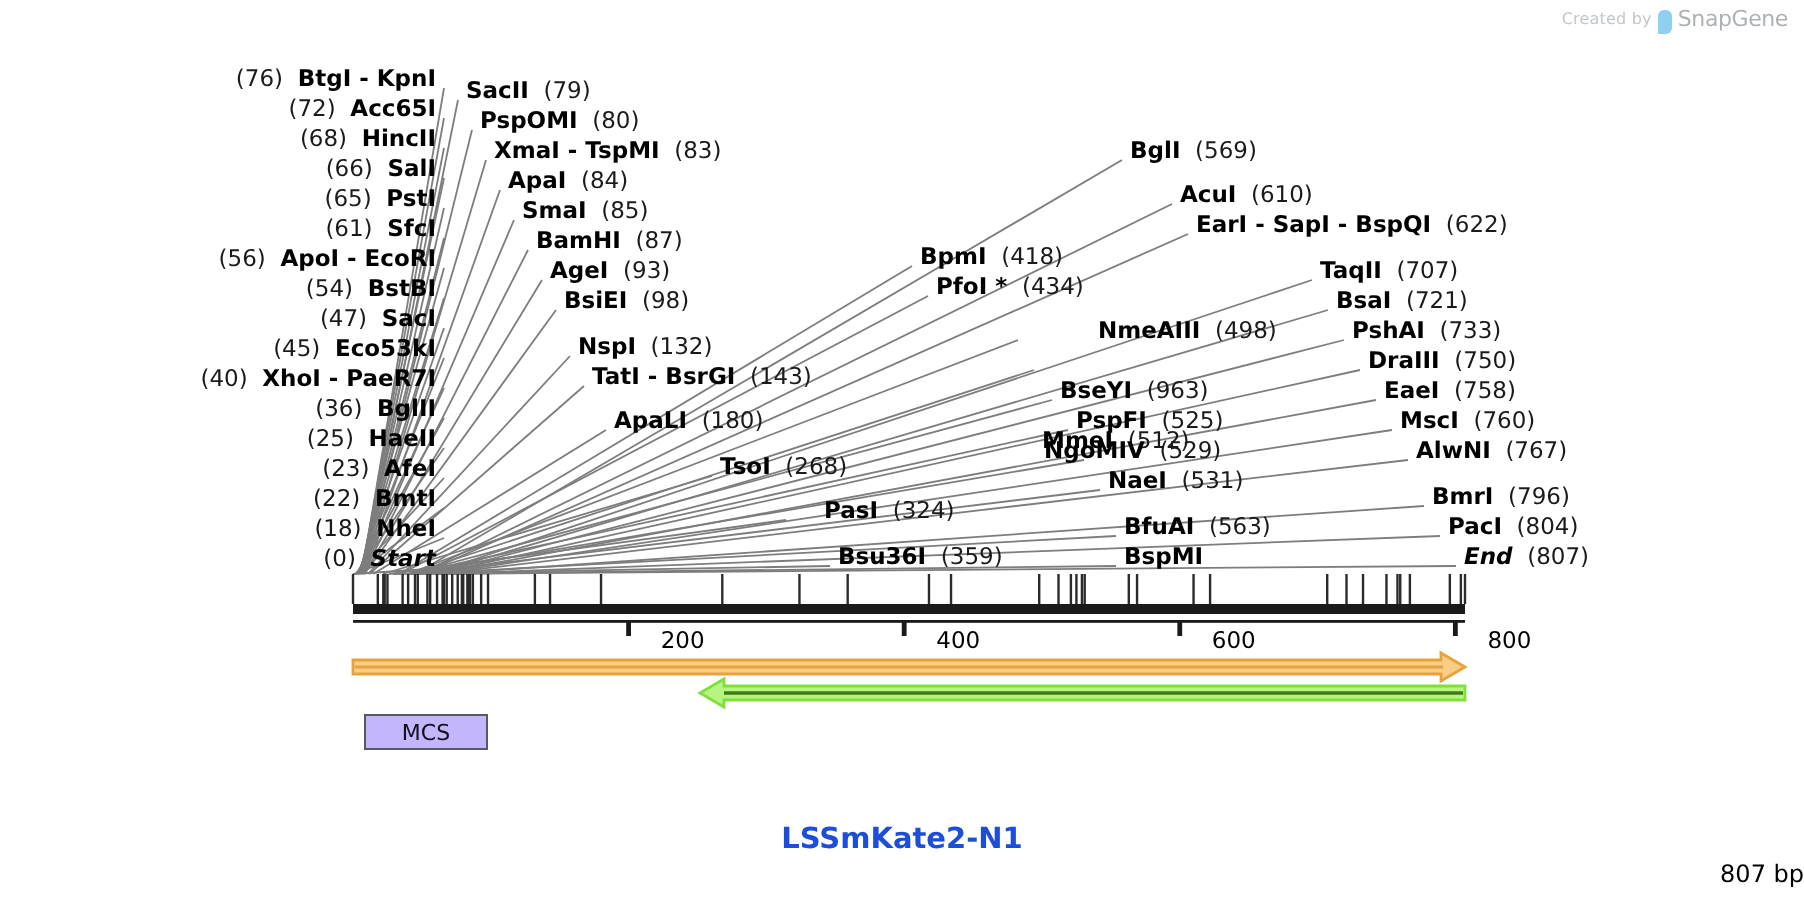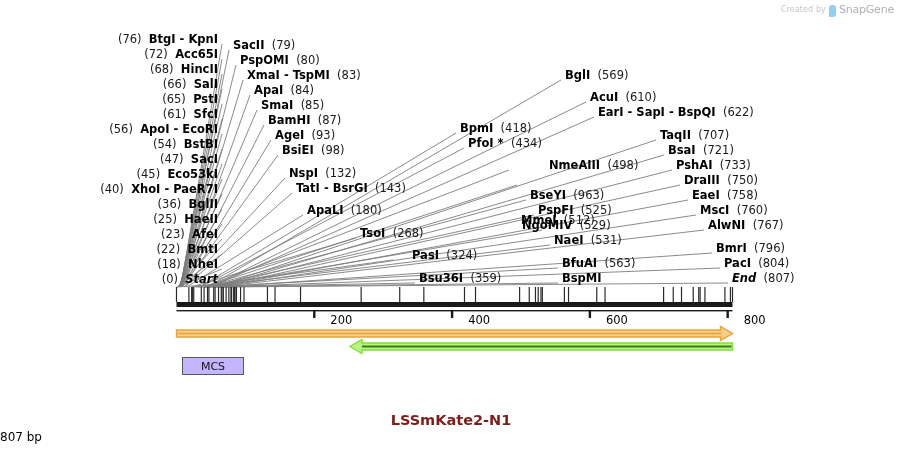--- a/index.html
+++ b/index.html
@@ -62,25 +62,25 @@
     color:#10131a;
     text-align:center;
     line-height:17px;
     font-family:"DejaVu Sans","Liberation Sans",sans-serif;
     box-sizing:border-box;
   }
 
   
   .title{
     position:absolute;width:100%;text-align:center;
-    font-size:14.5px;font-weight:bold;color:#7f1d1d;
+    font-size:14.5px;font-weight:bold;color:#1d4ed8;
     font-family:"DejaVu Sans","Liberation Sans",sans-serif;
   }
   .subtitle{
-    position:absolute;width:100%;text-align:left;
+    position:absolute;width:100%;text-align:right;
     font-size:12px;color:#000;
     font-family:"DejaVu Sans","Liberation Sans",sans-serif;
   }
 </style>
 </head>
 <body>
 
 <div id="map">
 
   <div class="watermark">

